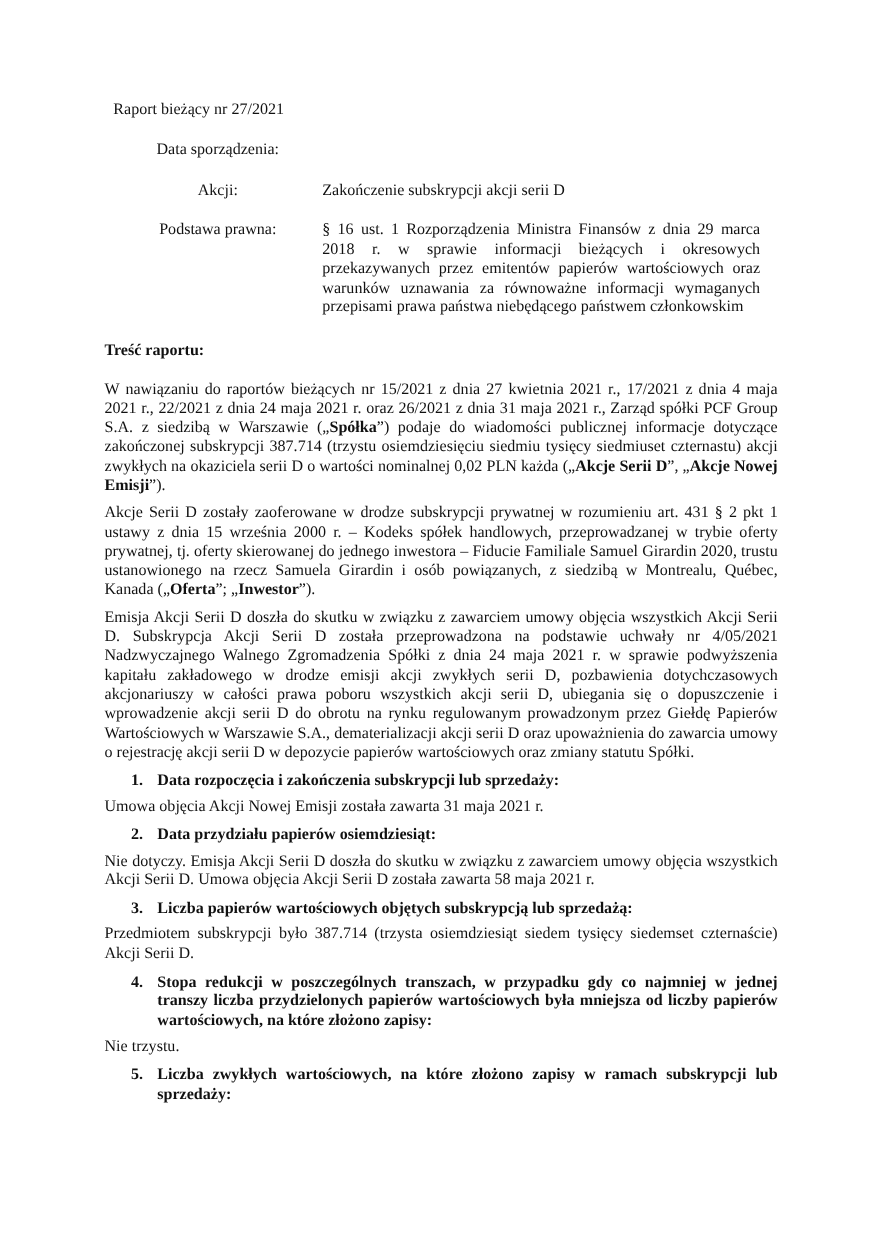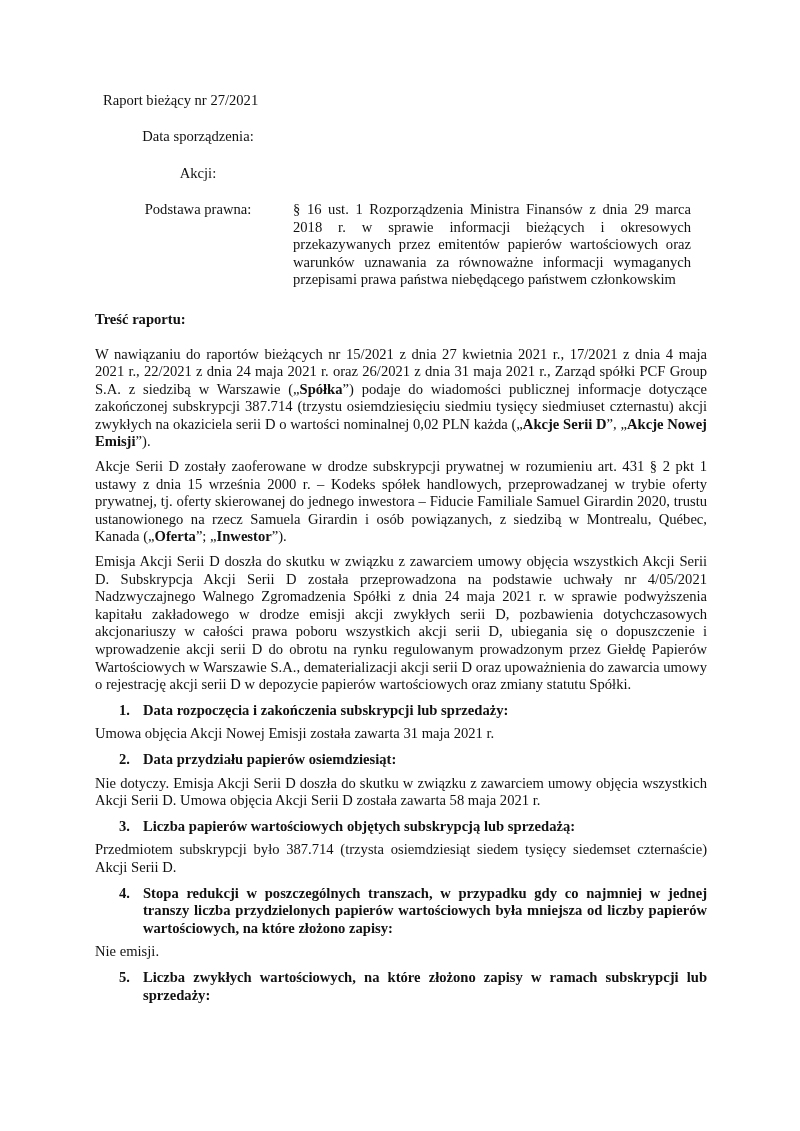--- a/index.html
+++ b/index.html
@@ -89,20 +89,21 @@
 <div class="page">
 
   <div class="meta-title">Raport bieżący nr 27/2021</div>
 
   <div class="meta-row">
     <div class="meta-label">Data sporządzenia:</div>
   </div>
 
   <div class="meta-row">
     <div class="meta-label">Akcji:</div>
+    <div class="meta-value">Zakończenie subskrypcji akcji serii D</div>
   </div>
 
   <div class="meta-row">
     <div class="meta-label">Podstawa prawna:</div>
     <div class="meta-value">§ 16 ust. 1 Rozporządzenia Ministra Finansów z dnia 29 marca 2018 r. w sprawie informacji bieżących i okresowych przekazywanych przez emitentów papierów wartościowych oraz warunków uznawania za równoważne informacji wymaganych przepisami prawa państwa niebędącego państwem członkowskim</div>
   </div>
 
   <div class="section-heading">Treść raportu:</div>
 
   <p class="body"><span>W nawiązaniu do raportów bieżących nr 15/2021 z dnia 27 kwietnia 2021 r., 17/2021 z dnia 4 maja 2021 r., 22/2021 z dnia 24 maja 2021 r. oraz 26/2021 z dnia 31 maja 2021 r., Zarząd spółki PCF Group S.A. z siedzibą w Warszawie („</span><b>Spółka</b><span>”) podaje do wiadomości publicznej informacje dotyczące zakończonej subskrypcji 387.714 (trzystu osiemdziesięciu siedmiu tysięcy siedmiuset czternastu) akcji zwykłych na okaziciela serii D o wartości nominalnej 0,02 PLN każda („</span><b>Akcje Serii D</b><span>”, „</span><b>Akcje Nowej Emisji</b><span>”).</span></p>
@@ -126,20 +127,20 @@
   <div class="item">
     <span class="item-num">3.</span>
     <span class="item-text">Liczba papierów wartościowych objętych subskrypcją lub sprzedażą:</span>
   </div>
   <p class="answer">Przedmiotem subskrypcji było 387.714 (trzysta osiemdziesiąt siedem tysięcy siedemset czternaście) Akcji Serii D.</p>
 
   <div class="item">
     <span class="item-num">4.</span>
     <span class="item-text">Stopa redukcji w poszczególnych transzach, w przypadku gdy co najmniej w jednej transzy liczba przydzielonych papierów wartościowych była mniejsza od liczby papierów wartościowych, na które złożono zapisy:</span>
   </div>
-  <p class="answer">Nie emisji.</p>
+  <p class="answer">Nie trzystu.</p>
 
   <div class="item">
     <span class="item-num">5.</span>
     <span class="item-text">Liczba zwykłych wartościowych, na które złożono zapisy w ramach subskrypcji lub sprzedaży:</span>
   </div>
 
 </div>
 
 </body></html>

